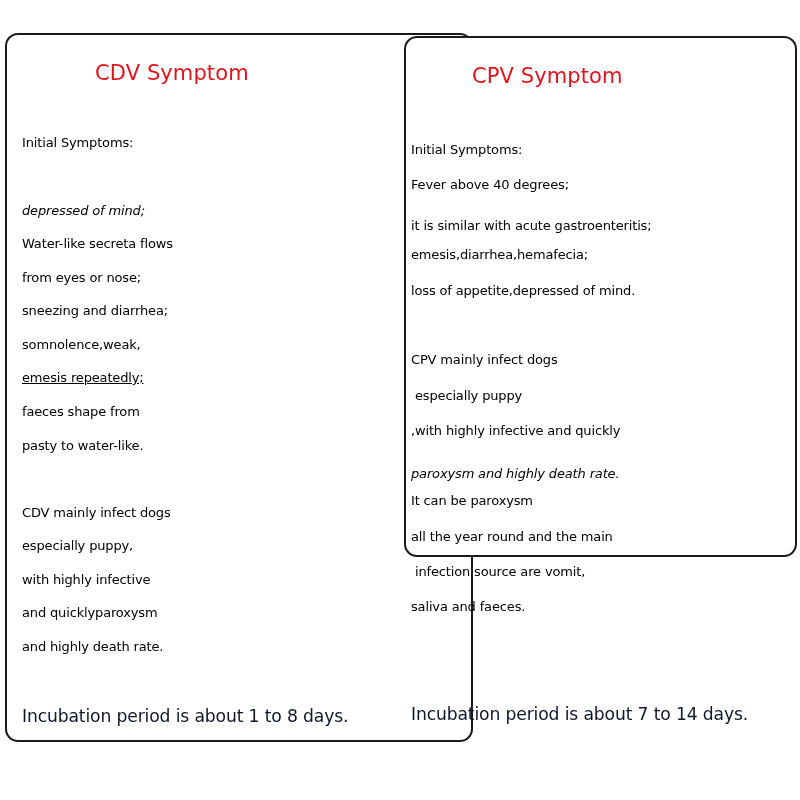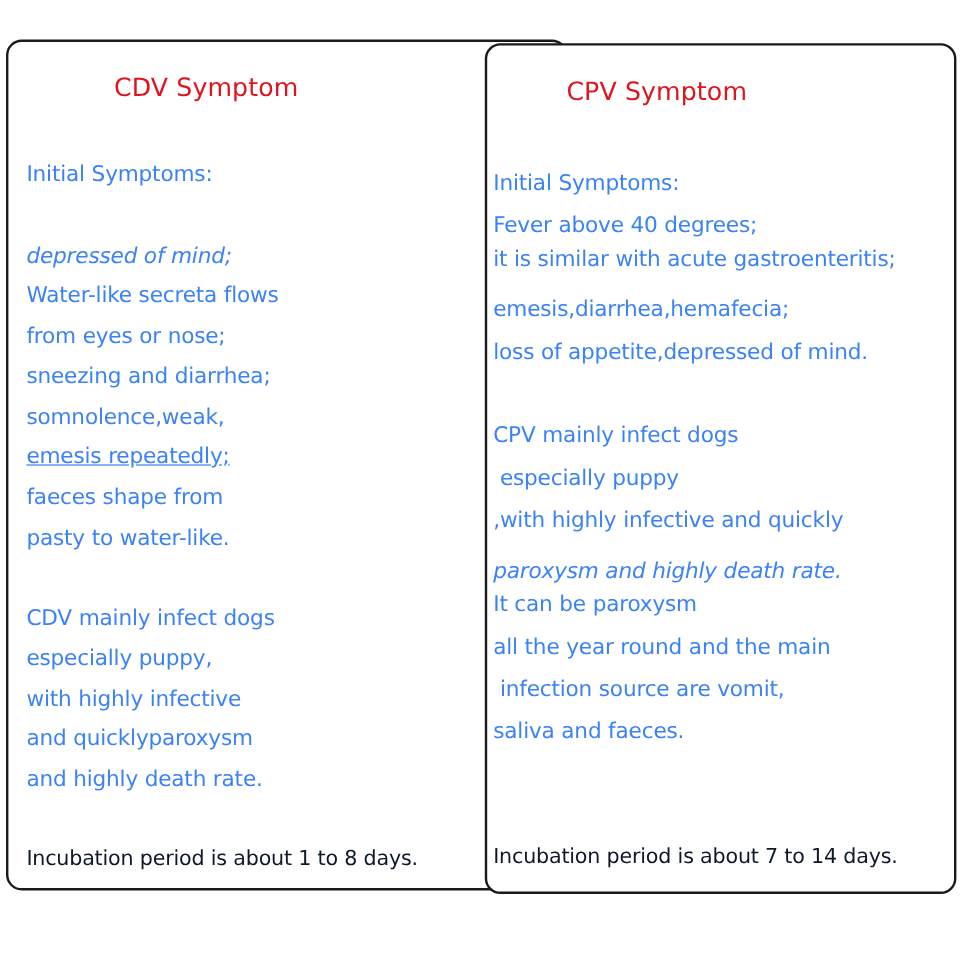--- a/index.html
+++ b/index.html
@@ -1,23 +1,23 @@
 <!DOCTYPE html>
 <html><head>
   <meta charset="utf-8">
   <style>
     html, body { margin: 0; padding: 0; background: #ffffff; }
     body { width: 800px; height: 800px; position: relative; overflow: hidden;
            font-family: "DejaVu Sans", "Liberation Sans", sans-serif; color: #111111; }
     .card { position: absolute; box-sizing: border-box; border: 2px solid #1a1a1a;
             border-radius: 13px; background: #ffffff; }
     #card-cdv { left: 5px; top: 33px; width: 468px; height: 709px; }
-    #card-cpv { left: 404px; top: 36px; width: 393px; height: 709px; }
+    #card-cpv { left: 404px; top: 36px; width: 393px; height: 521px; }
     .title { position: absolute; font-size: 21px; color: #e0141e; white-space: nowrap; letter-spacing: 0.1px; }
-    .line { position: absolute; font-size: 18px; white-space: nowrap; color: #3b82f6; letter-spacing: -0.15px; }
+    .line { position: absolute; font-size: 13px; white-space: nowrap; color: #000000; letter-spacing: -0.15px; }
     .note { position: absolute; font-size: 17.2px; white-space: nowrap; color: #0f172a; letter-spacing: -0.15px; }
   </style>
 </head>
 <body>
 
 <div class="card" id="card-cdv">
   <div class="title" style="left:88px; top:26px;">CDV Symptom</div>
   <div class="line" style="left:15px; top:100px;">Initial Symptoms:</div>
   <div class="line" style="left:15px; top:168px;font-style:italic;">depressed of mind;</div>
   <div class="line" style="left:15px; top:201px;">Water-like secreta flows</div>
@@ -32,21 +32,21 @@
   <div class="line" style="left:15px; top:537px;">with highly infective</div>
   <div class="line" style="left:15px; top:570px;">and quicklyparoxysm</div>
   <div class="line" style="left:15px; top:604px;">and highly death rate.</div>
   <div class="note" style="left:15px; top:671px;">Incubation period is about 1 to 8 days.</div>
 </div>
 
 <div class="card" id="card-cpv">
   <div class="title" style="left:66px; top:26px;">CPV Symptom</div>
   <div class="line" style="left:5px; top:104px;">Initial Symptoms:</div>
   <div class="line" style="left:5px; top:139px;">Fever above 40 degrees;</div>
-  <div class="line" style="left:5px; top:168px;">it is similar with acute gastroenteritis;</div>
+  <div class="line" style="left:5px; top:180px;">it is similar with acute gastroenteritis;</div>
   <div class="line" style="left:5px; top:209px;">emesis,diarrhea,hemafecia;</div>
   <div class="line" style="left:5px; top:245px;">loss of appetite,depressed of mind.</div>
   <div class="line" style="left:5px; top:314px;">CPV mainly infect dogs</div>
   <div class="line" style="left:5px; top:350px;"> especially puppy</div>
   <div class="line" style="left:5px; top:385px;">,with highly infective and quickly</div>
   <div class="line" style="left:5px; top:428px;font-style:italic;">paroxysm and highly death rate.</div>
   <div class="line" style="left:5px; top:455px;">It can be paroxysm</div>
   <div class="line" style="left:5px; top:491px;">all the year round and the main</div>
   <div class="line" style="left:5px; top:526px;"> infection source are vomit,</div>
   <div class="line" style="left:5px; top:561px;">saliva and faeces.</div>

